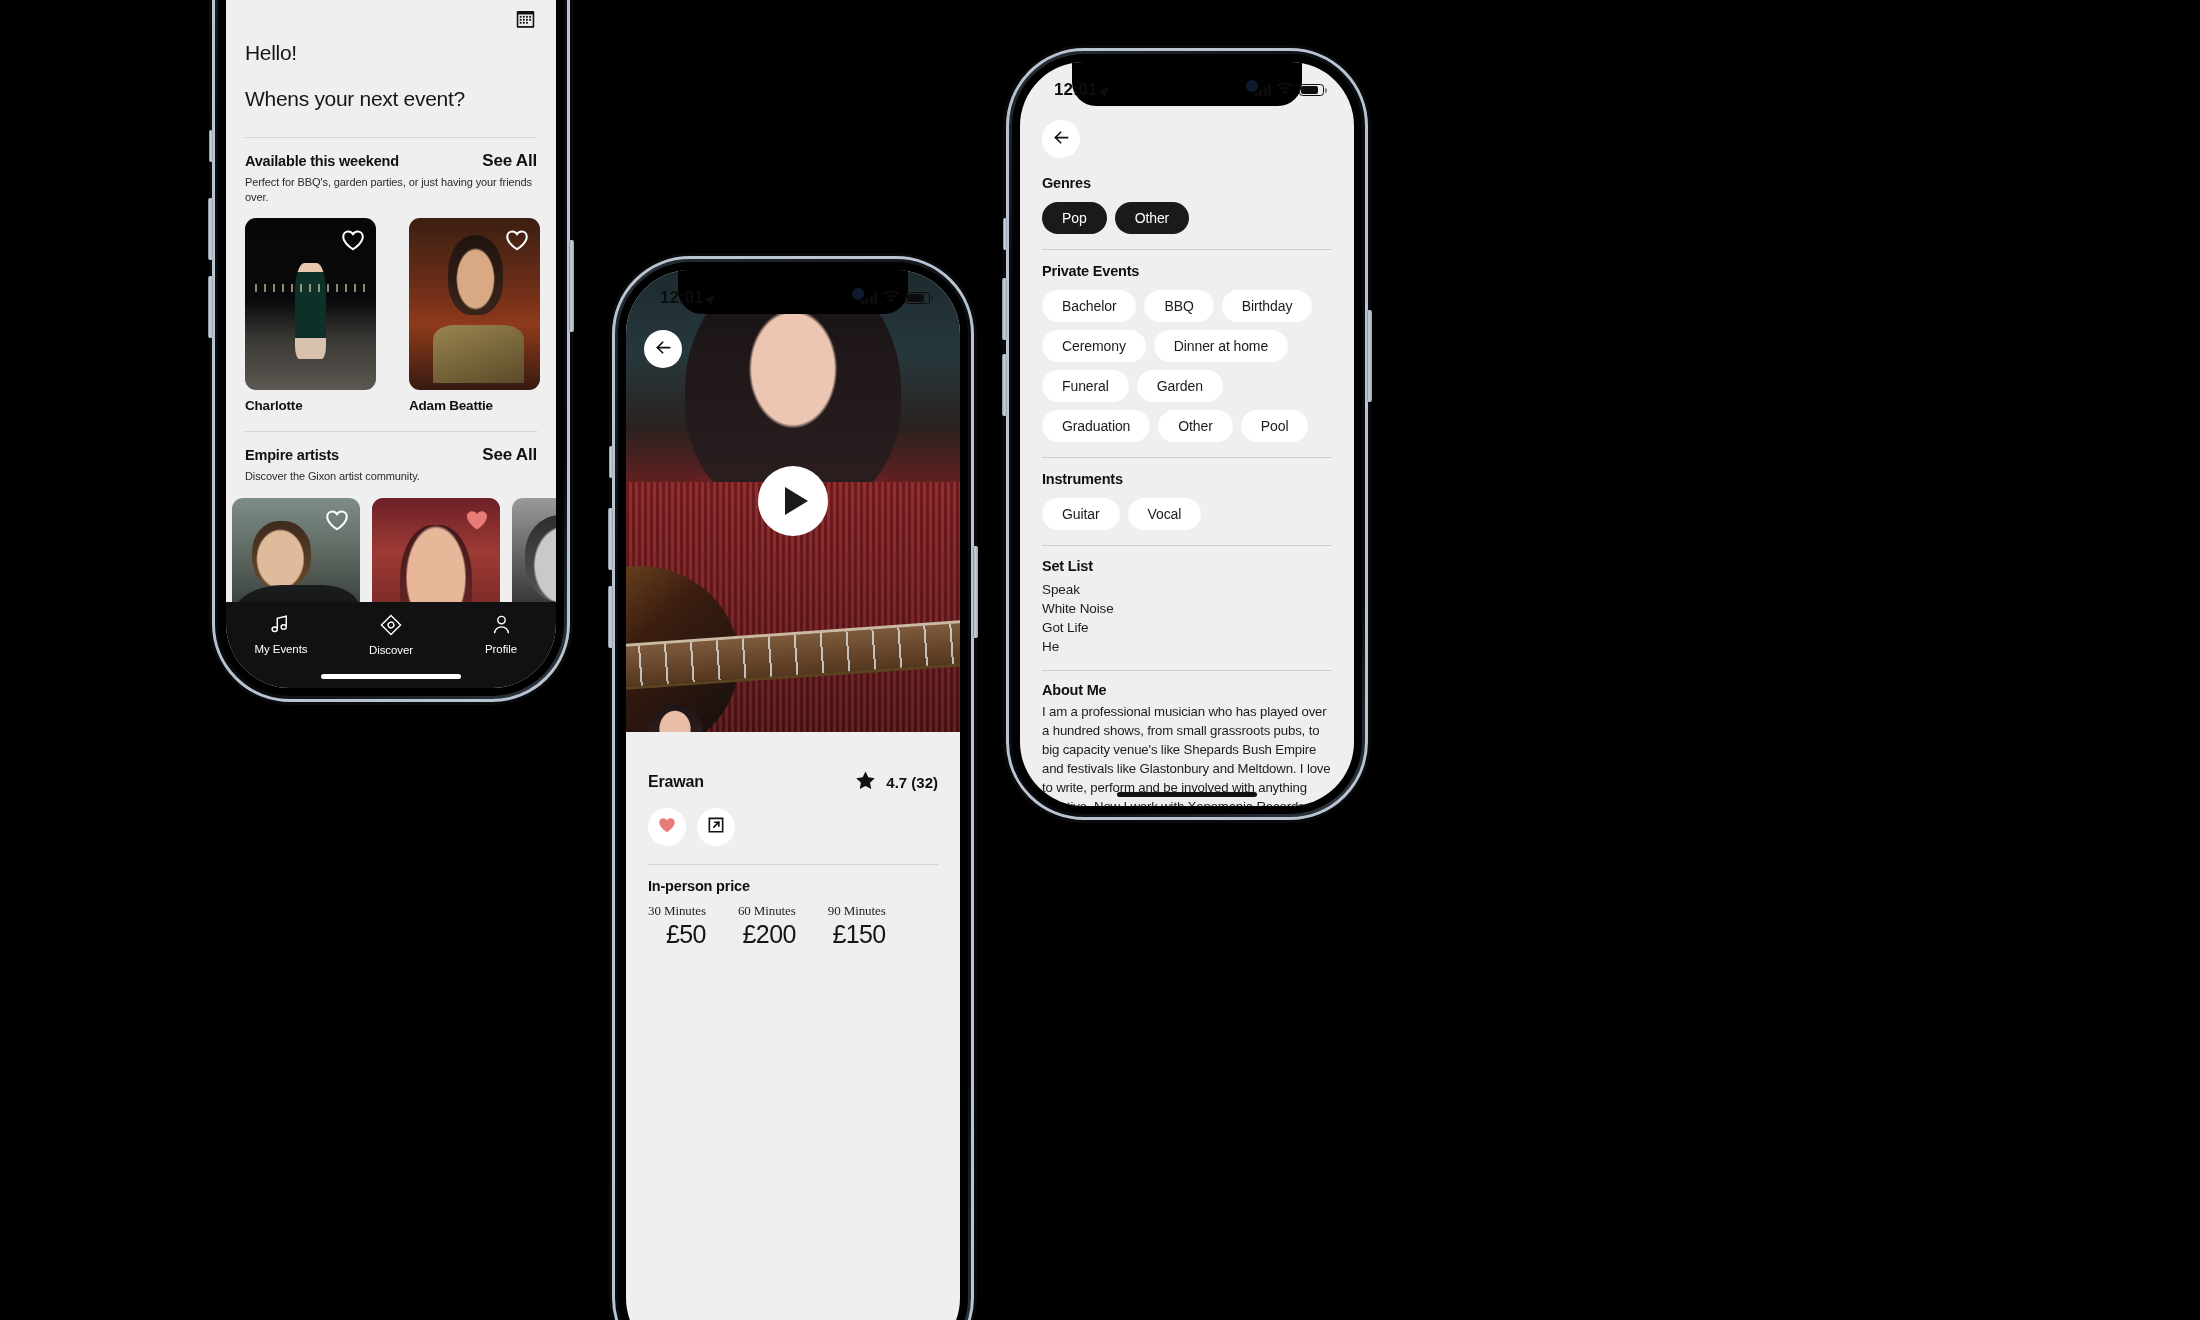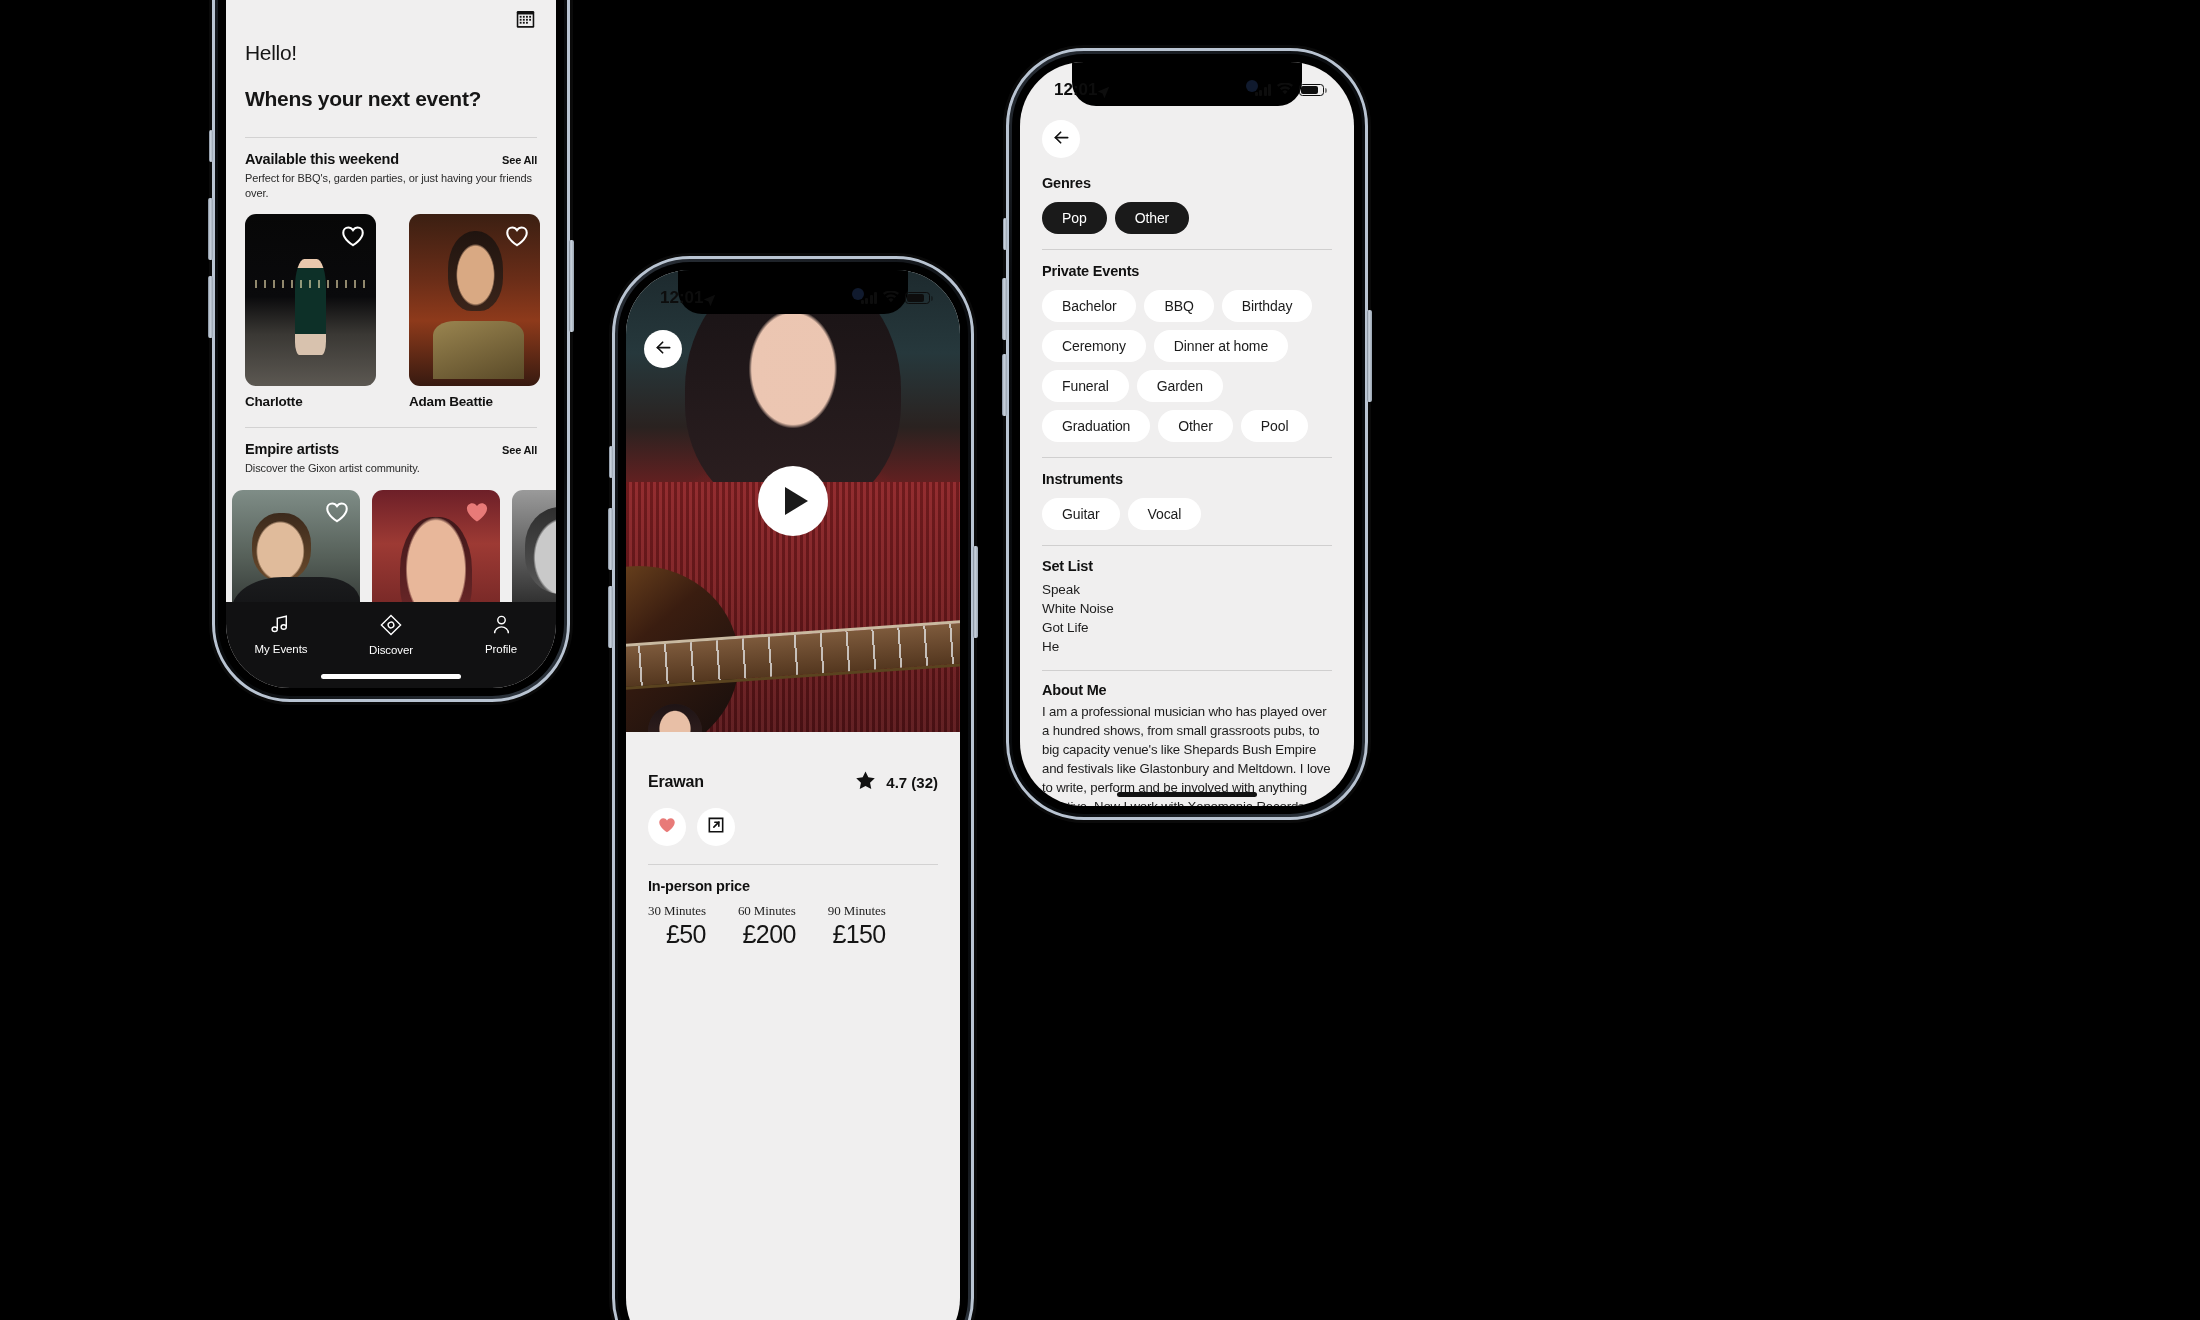--- a/index.html
+++ b/index.html
@@ -69,25 +69,25 @@
   .homebar.light { background:#fff; }
 
   
   #phone-left { left:212px; top:-128px; width:358px; height:830px; }
   #phone-left .screen { background:#f0efef; display:flex; flex-direction:column; }
   .lp-scroll { flex:1; overflow:hidden; position:relative; }
   .lp-pad { padding:0 19px; }
   .cal-icon { position:absolute; right:20px; top:122px; width:21px; height:21px; }
   .greet { font-size:21px; color:#161616; letter-spacing:-.3px; }
   .greet.g1 { margin-top:155px; }
-  .greet.g2 { margin-top:22px;font-weight:bold; }
+  .greet.g2 { margin-top:22px; }
   .hr { height:1px; background:#d3d2d2; margin:26px 0 0; }
   .sec-head { display:flex; justify-content:space-between; align-items:baseline; padding-top:13px; }
   .sec-title { font-size:14.5px; font-weight:bold; color:#111; letter-spacing:-.2px; }
-  .see-all { font-size:11px; font-weight:bold; color:#111; letter-spacing:-.2px; }
+  .see-all { font-size:17px; font-weight:bold; color:#111; letter-spacing:-.2px; }
   .sec-sub { font-size:11px; color:#2a2a2a; line-height:1.33; margin-top:4px; letter-spacing:-.1px; }
   .card-row { display:flex; gap:12px; margin-top:14px; }
   .acard { flex:0 0 auto; width:152px; }
   .acard .thumb { width:131px; height:172px; border-radius:11px; position:relative; overflow:hidden; }
   .acard .name { font-size:13.5px; font-weight:bold; color:#111; margin-top:8px; white-space:nowrap; letter-spacing:-.2px;}
   .heart-o { position:absolute; right:10px; top:9px; width:26px; height:26px; }
   .heart-f { position:absolute; right:10px; top:9px; width:26px; height:26px; }
   
   .card-row.tall .acard { width:128px; }
   .card-row.tall .thumb { width:128px; height:168px; border-radius:11px; }

